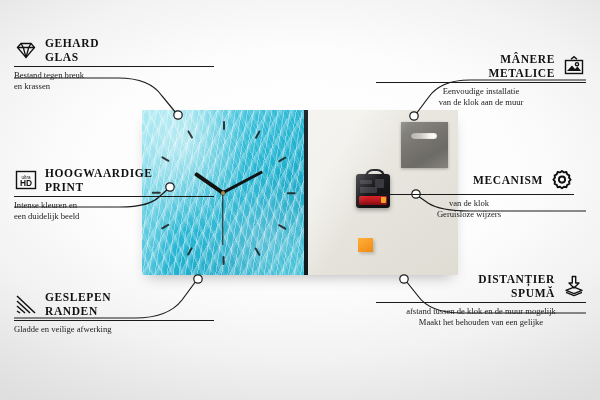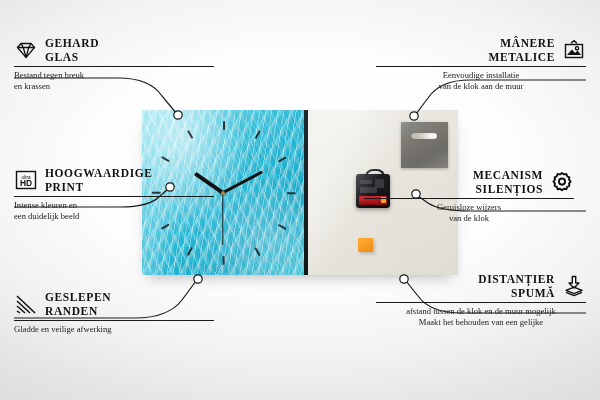--- a/index.html
+++ b/index.html
@@ -113,21 +113,21 @@
   .f-left .titles{text-align:left;}
   .f-left .desc{text-align:left;}
   .f-right{width:210px;}
   .f-right .head{justify-content:flex-end;}
   .f-right .titles{text-align:right;}
   .f-right .desc{text-align:center;}
 
   #f-glas{top:36px;}
   #f-print{top:166px;}
   #f-randen{top:290px;}
-  #f-manere{left:376px;top:36px;}
+  #f-manere{left:376px;top:52px;}
   #f-mecanism{left:364px;top:168px;}
   #f-distantier{left:376px;top:272px;}
 
   .connectors{position:absolute;inset:0;pointer-events:none;}
   .connectors path{fill:none;stroke:#1a1a1a;stroke-width:1.2;}
   .connectors circle{fill:#ffffff;stroke:#1a1a1a;stroke-width:1.2;}
 </style>
 </head>
 <body>
 
@@ -282,37 +282,36 @@
     <div class="desc">
       <div>Eenvoudige installatie</div>
       <div>van de klok aan de muur</div>
     </div>
   </div>
 
   <div class="feature f-right" id="f-mecanism">
     <div class="head">
       <div class="titles">
         <div>MECANISM</div>
-        <div>SILENȚIOS</div>
       </div>
       <span class="icon">
         <svg viewBox="0 0 24 24">
             <g fill="none" stroke="#111" stroke-width="1.9" stroke-linejoin="round">
           <path d="M12 2.9 L14 4.4 L16.4 4 L17.2 6.3 L19.4 7.3 L19 9.7 L20.6 11.6 L19 13.5
                    L19.4 15.9 L17.2 16.9 L16.4 19.2 L14 18.8 L12 20.3 L10 18.8 L7.6 19.2
                    L6.8 16.9 L4.6 15.9 L5 13.5 L3.4 11.6 L5 9.7 L4.6 7.3 L6.8 6.3 L7.6 4 L10 4.4 Z"></path>
           <circle cx="12" cy="11.6" r="3.1"></circle>
         </g>
           </svg>
       </span>
     </div>
     <div class="rule"></div>
     <div class="desc">
+      <div>van de klok</div>
       <div>Geruisloze wijzers</div>
-      <div>van de klok</div>
     </div>
   </div>
 
   <div class="feature f-right" id="f-distantier">
     <div class="head">
       <div class="titles">
         <div>DISTANȚIER</div>
         <div>SPUMĂ</div>
       </div>
       <span class="icon">

